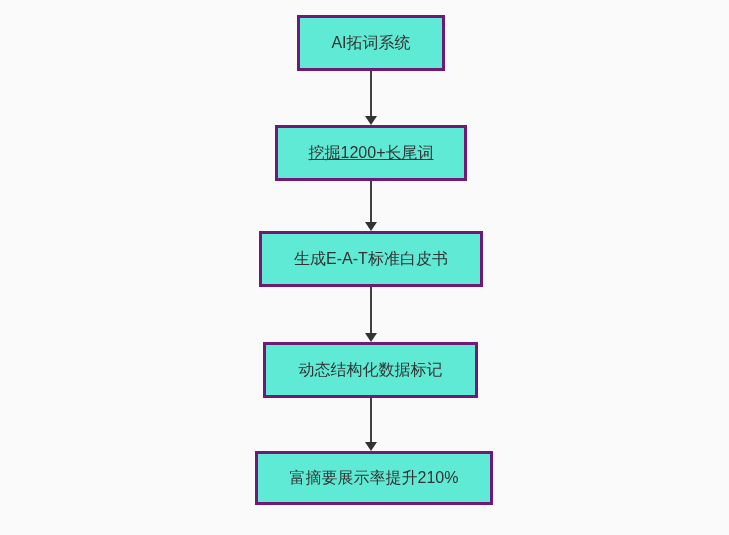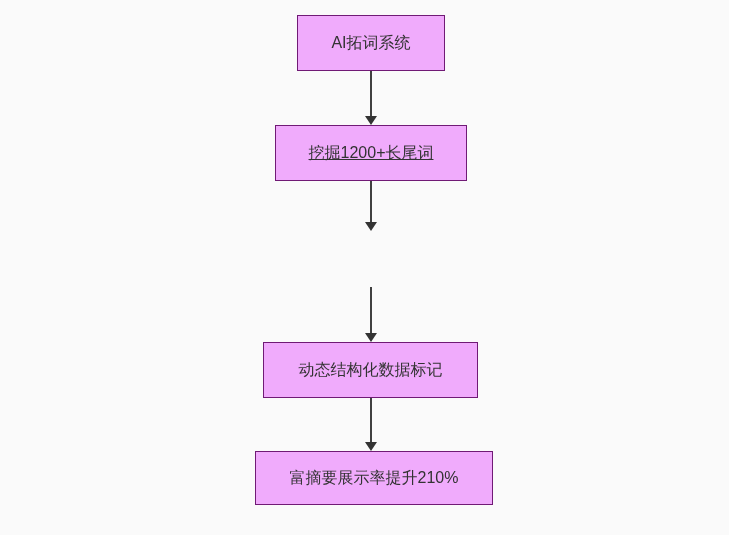--- a/index.html
+++ b/index.html
@@ -15,22 +15,22 @@
   }
   .canvas {
     position: relative;
     width: 729px;
     height: 535px;
     background: #fafafa;
   }
   .node {
     position: absolute;
     box-sizing: border-box;
-    background: #f0abfc;
-    border: 1px solid #701a75;
+    background: #5eead4;
+    border: 3px solid #701a75;
     color: #333333;
     font-size: 16px;
     display: flex;
     align-items: center;
     justify-content: center;
     text-align: center;
     white-space: nowrap;
   }
   .node-1 { left: 297px; top: 15px;  width: 148px; height: 56px; }
   .node-2 { left: 275px; top: 125px; width: 192px; height: 56px; text-decoration: underline; }
@@ -75,20 +75,23 @@
   <div class="edge-line edge-1"></div>
   <div class="arrowhead head-1"></div>
 
   <div class="node node-2">
     <span>挖掘1200+长尾词</span>
   </div>
 
   <div class="edge-line edge-2"></div>
   <div class="arrowhead head-2"></div>
 
+  <div class="node node-3">
+    <span>生成E-A-T标准白皮书</span>
+  </div>
 
   <div class="edge-line edge-3"></div>
   <div class="arrowhead head-3"></div>
 
   <div class="node node-4">
     <span>动态结构化数据标记</span>
   </div>
 
   <div class="edge-line edge-4"></div>
   <div class="arrowhead head-4"></div>

